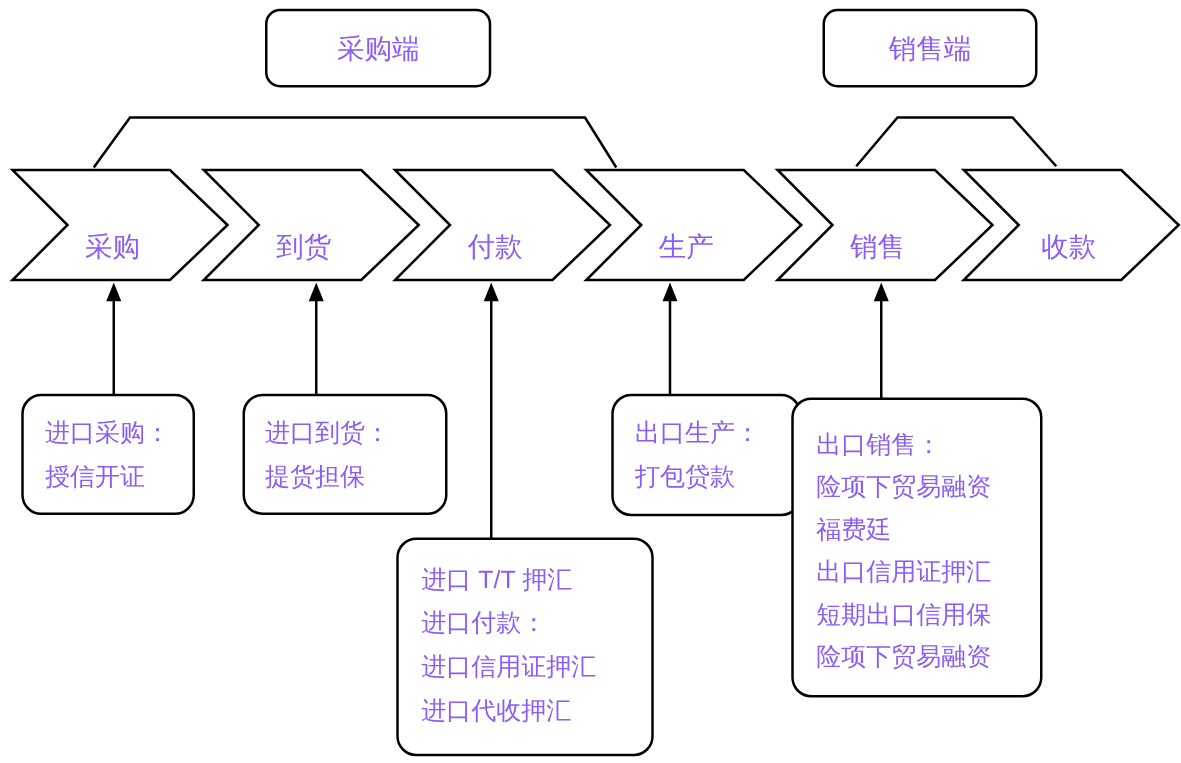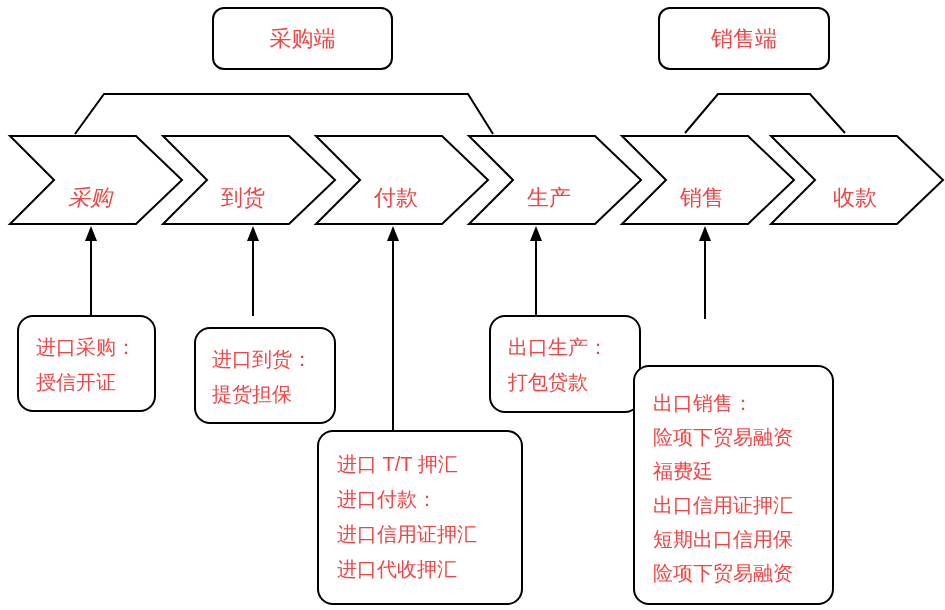--- a/index.html
+++ b/index.html
@@ -1,21 +1,21 @@
 <!DOCTYPE html>
 <html><head>
 <meta charset="utf-8">
 <style>
   html, body { margin: 0; padding: 0; background: #ffffff; }
   .canvas {
     position: relative;
     width: 945px; height: 610px;
     background: #ffffff;
     font-family: "Liberation Sans", sans-serif;
-    color: #ef4444;
+    color: #8b5cf6;
     overflow: hidden;
   }
   .layer-svg { position: absolute; left: 0; top: 0; }
   .group-box {
     position: absolute;
     border: 2px solid #000;
     border-radius: 12px;
     background: #fff;
     display: flex; align-items: center; justify-content: center;
     font-size: 22px;
@@ -34,21 +34,21 @@
     border-radius: 16px;
     background: #fff;
     box-sizing: border-box;
     font-size: 20px;
   }
   .callout .line { white-space: nowrap; }
   .co-small { padding: 13px 0 0 17px; }
   .co-small .line { line-height: 35px; }
   .co-payment { padding: 15px 0 0 18px; }
   .co-payment .line { line-height: 35px; }
-  .co-sales { padding: 19px 0 0 18px; margin-top: 47px; }
+  .co-sales { padding: 19px 0 0 18px; }
   .co-sales .line { line-height: 34px; }
 </style>
 </head>
 <body>
 
 <div class="canvas">
 
   <svg class="layer-svg" width="945" height="610" viewBox="0 0 945 610">
 
     <polyline points="75,134 104,94 468,94 493,134" fill="none" stroke="#000" stroke-width="2"></polyline>
@@ -84,33 +84,33 @@
     </g>
   </svg>
 
   <div class="group-box" style="left:212px; top:7px; width:181px; height:63px;">
     <span>采购端</span>
   </div>
   <div class="group-box" style="left:658px; top:7px; width:172px; height:63px;">
     <span>销售端</span>
   </div>
 
-  <div class="stage-label" style="left:25px;  top:181px;font-style:italic;">采购</div>
+  <div class="stage-label" style="left:25px;  top:181px;">采购</div>
   <div class="stage-label" style="left:178px; top:181px;">到货</div>
   <div class="stage-label" style="left:484px; top:181px;">生产</div>
   <div class="stage-label" style="left:331px; top:181px;">付款</div>
   <div class="stage-label" style="left:637px; top:181px;">销售</div>
   <div class="stage-label" style="left:790px; top:181px;">收款</div>
 
   <div class="callout co-small" style="left:17px; top:315px; width:139px; height:97px;">
     <div class="line">进口采购：</div>
     <div class="line">授信开证</div>
   </div>
 
-  <div class="callout co-small" style="left:194px; top:327px; width:142px; height:97px;padding-left:16px;">
+  <div class="callout co-small" style="left:194px; top:315px; width:164px; height:97px;padding-left:16px;">
     <div class="line">进口到货：</div>
     <div class="line">提货担保</div>
   </div>
 
   <div class="callout co-small" style="left:455px; top:315px; width:152px; height:98px;margin-left:34px;">
     <div class="line">出口生产：</div>
     <div class="line">打包贷款</div>
   </div>
 
   <div class="callout co-payment" style="left:317px; top:430px; width:206px; height:175px;">

